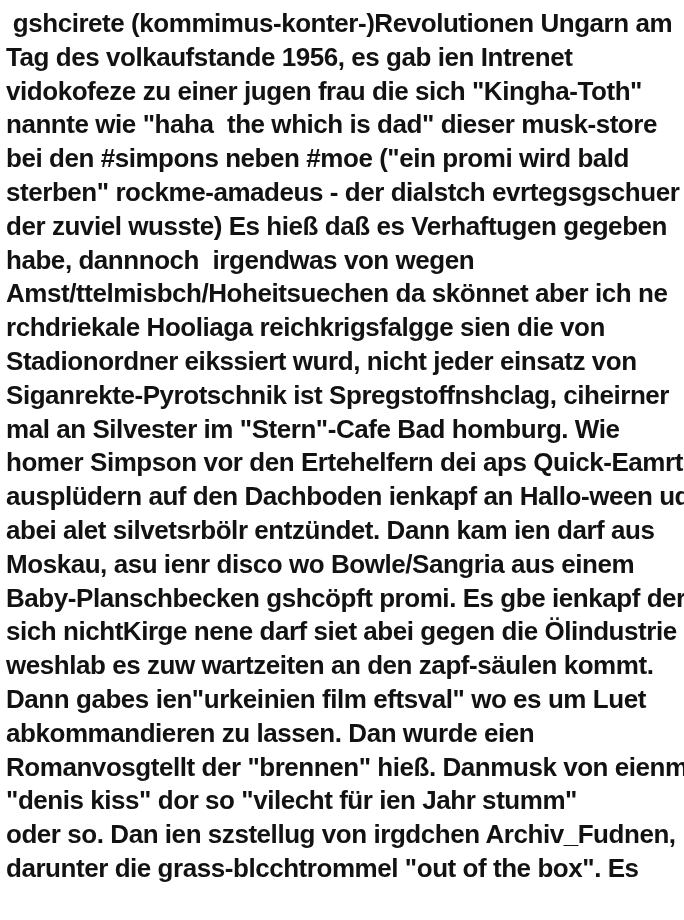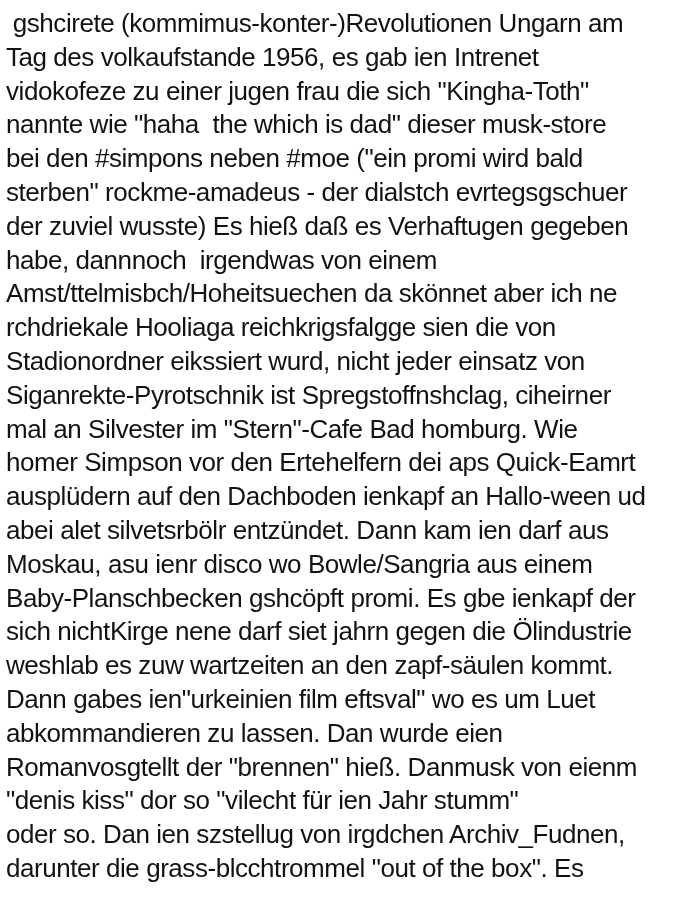--- a/index.html
+++ b/index.html
@@ -26,40 +26,40 @@
   }
   .line {
     white-space: pre;   
     height: 33.8px;
   }
 </style>
 </head>
 <body>
 
 <div class="page" style="background: rgb(255, 255, 255);">
-  <div class="text-content" style="color: rgb(18, 18, 18);">
+  <div class="text-content" style="color: rgb(18, 18, 18); font-weight: bold;">
       <div class="line"> gshcirete (kommimus-konter-)Revolutionen Ungarn am</div>
       <div class="line">Tag des volkaufstande 1956, es gab ien Intrenet</div>
       <div class="line">vidokofeze zu einer jugen frau die sich "Kingha-Toth"</div>
       <div class="line">nannte wie "haha  the which is dad" dieser musk-store</div>
       <div class="line">bei den #simpons neben #moe ("ein promi wird bald</div>
       <div class="line">sterben" rockme-amadeus - der dialstch evrtegsgschuer</div>
       <div class="line">der zuviel wusste) Es hieß daß es Verhaftugen gegeben</div>
-      <div class="line">habe, dannnoch  irgendwas von einem</div>
+      <div class="line">habe, dannnoch  irgendwas von wegen</div>
       <div class="line">Amst/ttelmisbch/Hoheitsuechen da skönnet aber ich ne</div>
       <div class="line">rchdriekale Hooliaga reichkrigsfalgge sien die von</div>
       <div class="line">Stadionordner eikssiert wurd, nicht jeder einsatz von</div>
       <div class="line">Siganrekte-Pyrotschnik ist Spregstoffnshclag, ciheirner</div>
       <div class="line">mal an Silvester im "Stern"-Cafe Bad homburg. Wie</div>
       <div class="line">homer Simpson vor den Ertehelfern dei aps Quick-Eamrt</div>
       <div class="line">ausplüdern auf den Dachboden ienkapf an Hallo-ween ud</div>
       <div class="line">abei alet silvetsrbölr entzündet. Dann kam ien darf aus</div>
       <div class="line">Moskau, asu ienr disco wo Bowle/Sangria aus einem</div>
       <div class="line">Baby-Planschbecken gshcöpft promi. Es gbe ienkapf der</div>
-      <div class="line">sich nichtKirge nene darf siet jahrn gegen die Ölindustrie</div>
+      <div class="line">sich nichtKirge nene darf siet abei gegen die Ölindustrie</div>
       <div class="line">weshlab es zuw wartzeiten an den zapf-säulen kommt.</div>
       <div class="line">Dann gabes ien"urkeinien film eftsval" wo es um Luet</div>
       <div class="line">abkommandieren zu lassen. Dan wurde eien</div>
       <div class="line">Romanvosgtellt der "brennen" hieß. Danmusk von eienm</div>
       <div class="line">"denis kiss" dor so "vilecht für ien Jahr stumm"</div>
       <div class="line">oder so. Dan ien szstellug von irgdchen Archiv_Fudnen,</div>
       <div class="line">darunter die grass-blcchtrommel "out of the box". Es</div>
     </div>
 </div>
 

